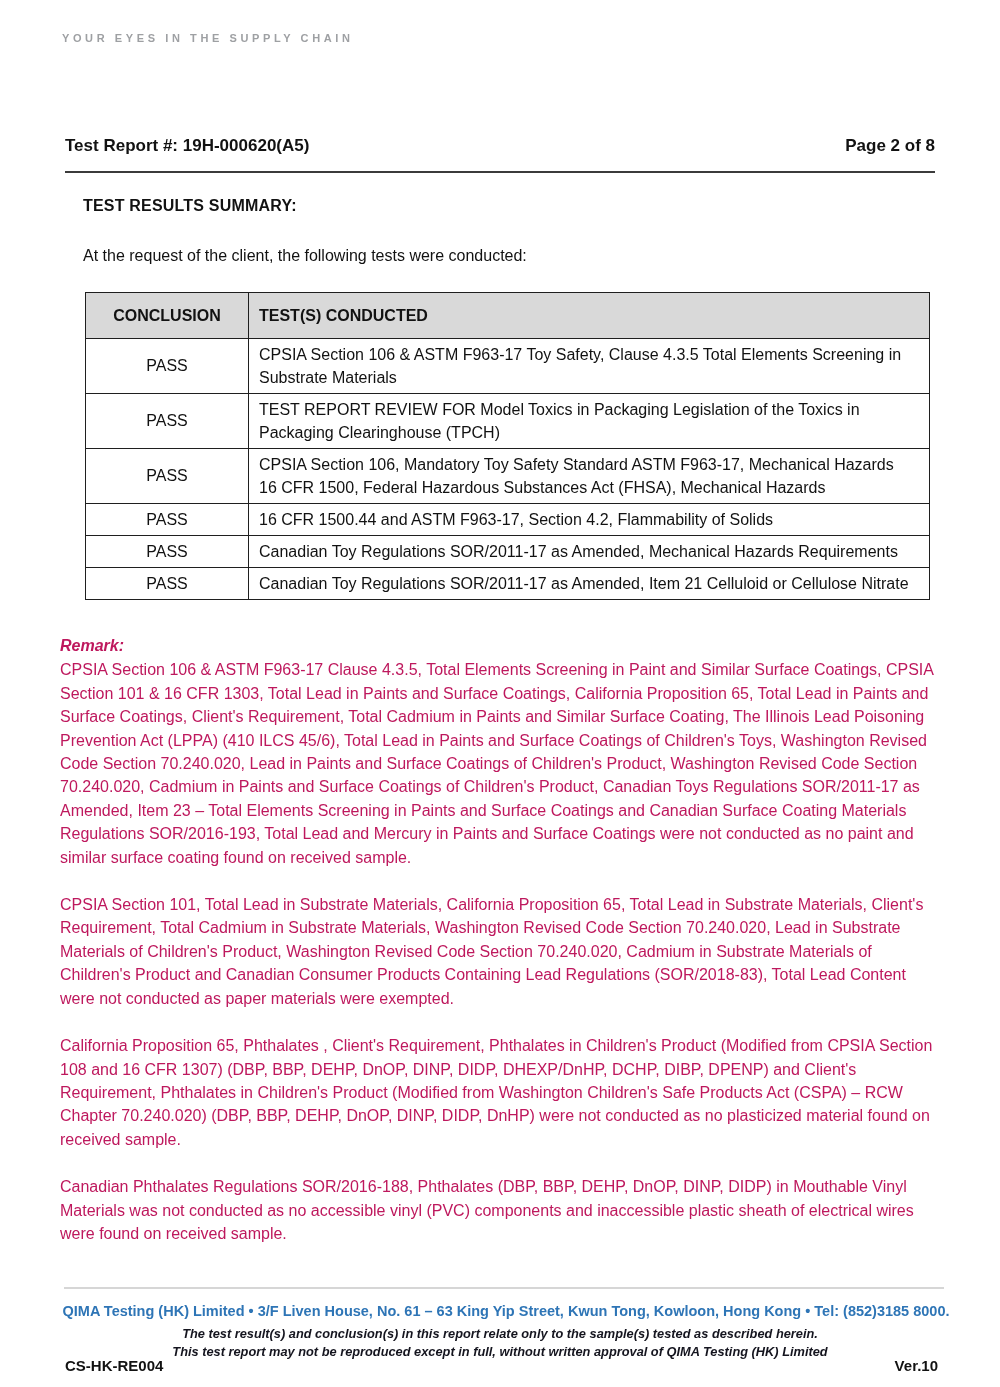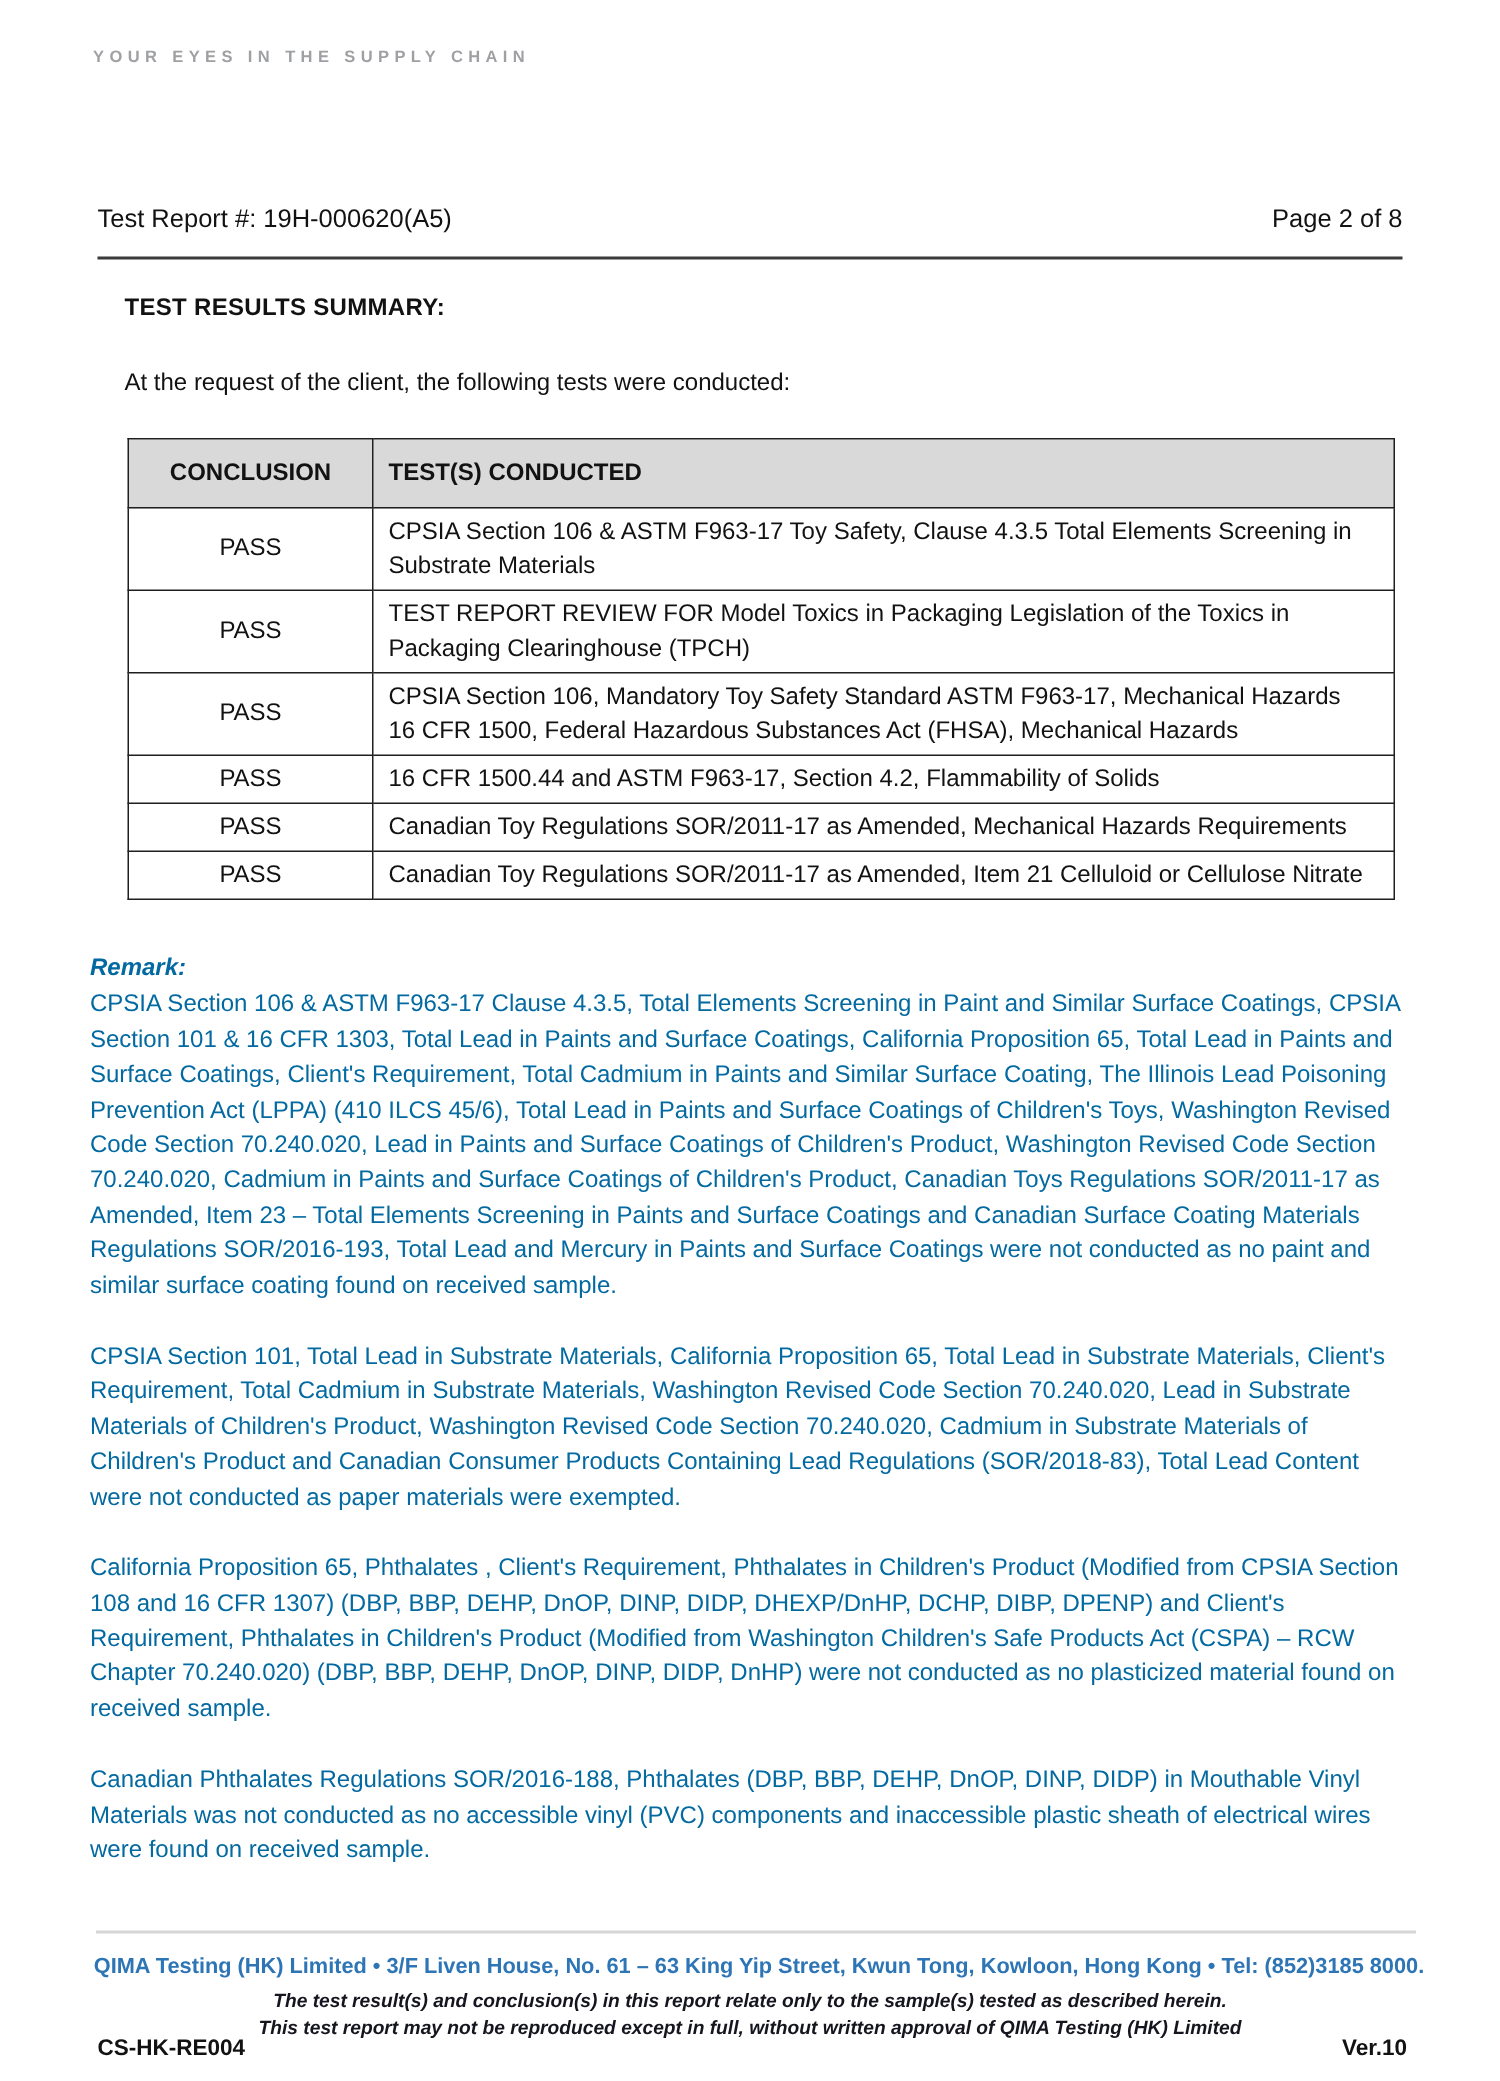--- a/index.html
+++ b/index.html
@@ -41,21 +41,21 @@
   
   .report-line {
     position: absolute;
     top: 136px;
     left: 65px;
     right: 65px;
     display: flex;
     justify-content: space-between;
     align-items: center;
     font-size: 17px;
-    font-weight: 400;
+    font-weight: 700;
     color: #121212;
   }
   .top-divider {
     position: absolute;
     top: 171px;
     left: 65px;
     right: 65px;
     border: none;
     border-top: 2.5px solid #3b3b3b;
   }
@@ -108,21 +108,21 @@
   }
 
   
   .remark {
     position: absolute;
     top: 634px;
     left: 60px;
     width: 884px;
     font-size: 16px;
     line-height: 23.4px;
-    color: #0369a1;
+    color: #be185d;
   }
   .remark-label { font-style: italic; font-weight: 700; margin-bottom: 1px; }
   .remark p { margin-bottom: 24px; }
 
   
   .footer-divider {
     position: absolute;
     top: 1287px;
     left: 64px;
     right: 56px;

